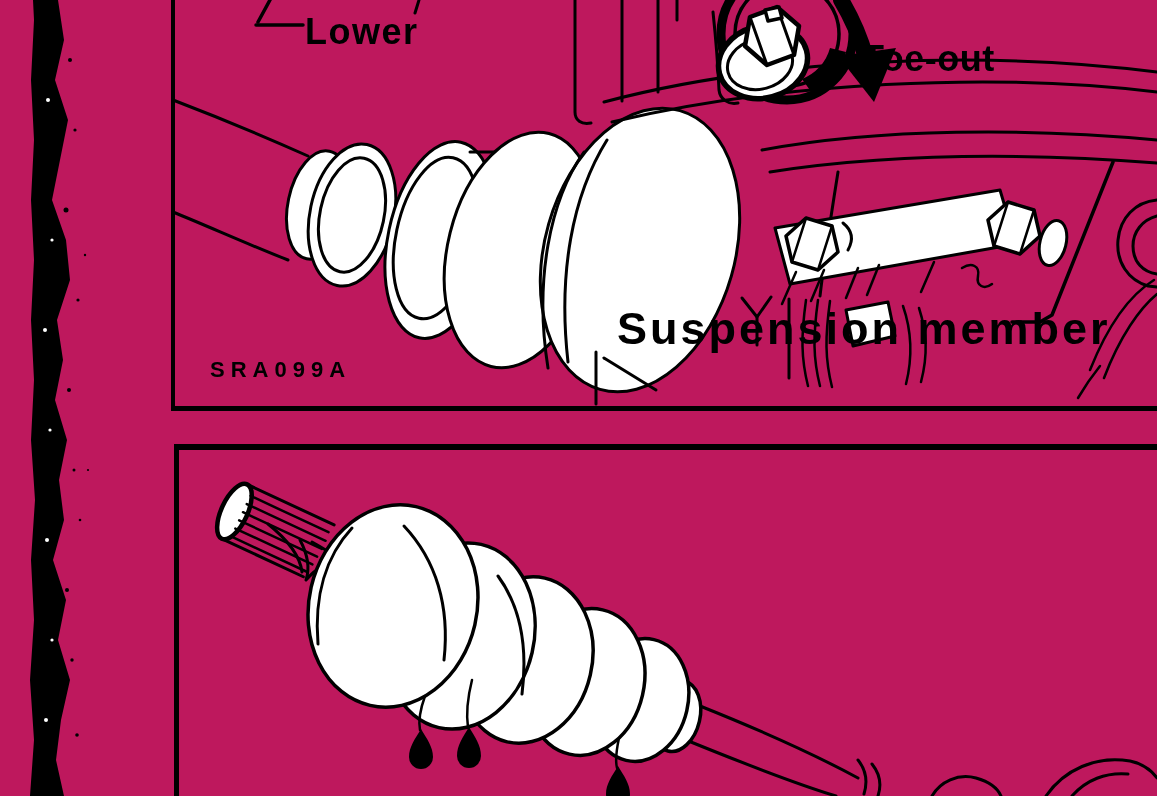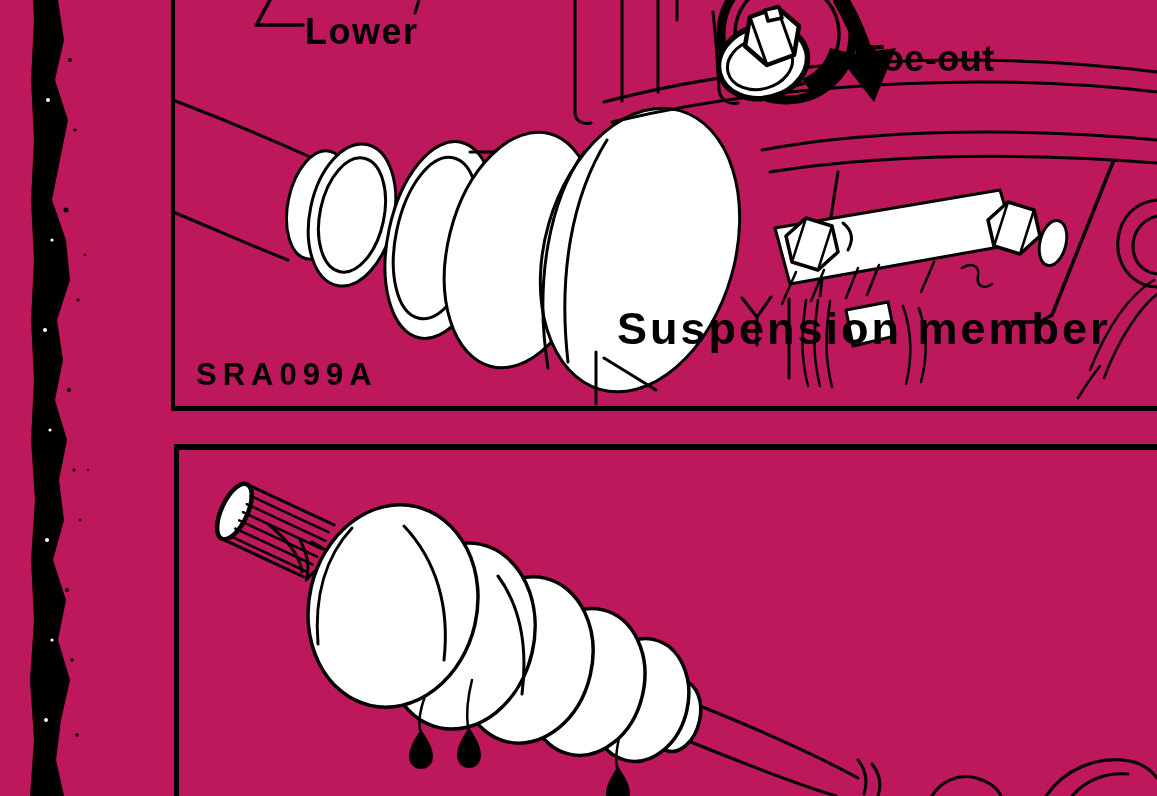--- a/index.html
+++ b/index.html
@@ -20,21 +20,21 @@
     border-left:5px solid #000;border-top:6px solid #000;
   }
   svg.art{position:absolute;left:0;top:0;z-index:2;}
   .label{
     position:absolute;z-index:3;color:#000;font-weight:700;white-space:nowrap;
     letter-spacing:1.5px;
   }
   .label-lower-link{left:305px;top:8px;font-size:36px;line-height:48px;}
   .label-toe-out{left:862px;top:38px;font-size:36px;letter-spacing:0.5px;}
   .label-susp{left:602px;top:303px;font-size:45px;letter-spacing:3px;margin-left:15px;}
-  .label-figcode{left:196px;top:357px;font-size:31px;letter-spacing:6px;}
+  .label-figcode{left:210px;top:357px;font-size:22px;letter-spacing:6px;}
 </style>
 </head>
 <body>
 
 <div class="page">
 
   <div class="panel panel-top"></div>
   <div class="panel panel-bottom"></div>
 
   <svg class="art" width="1157" height="796" viewBox="0 0 1157 796">

